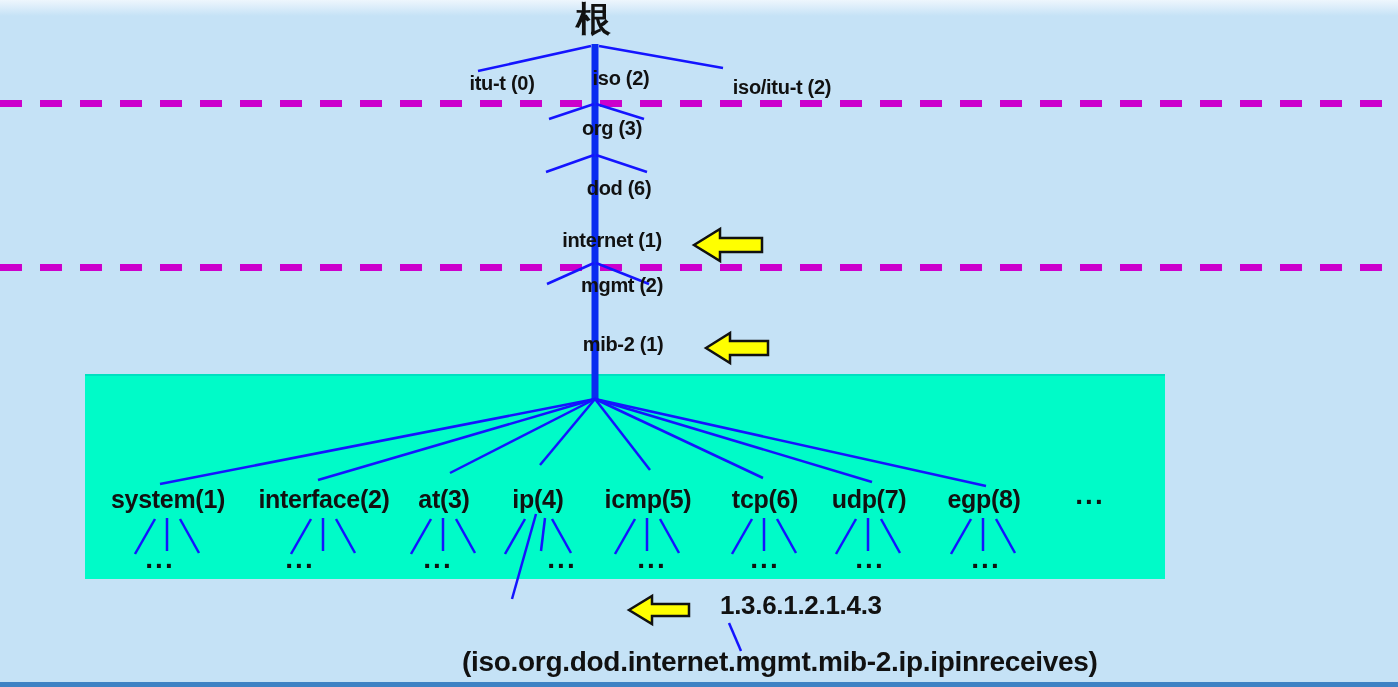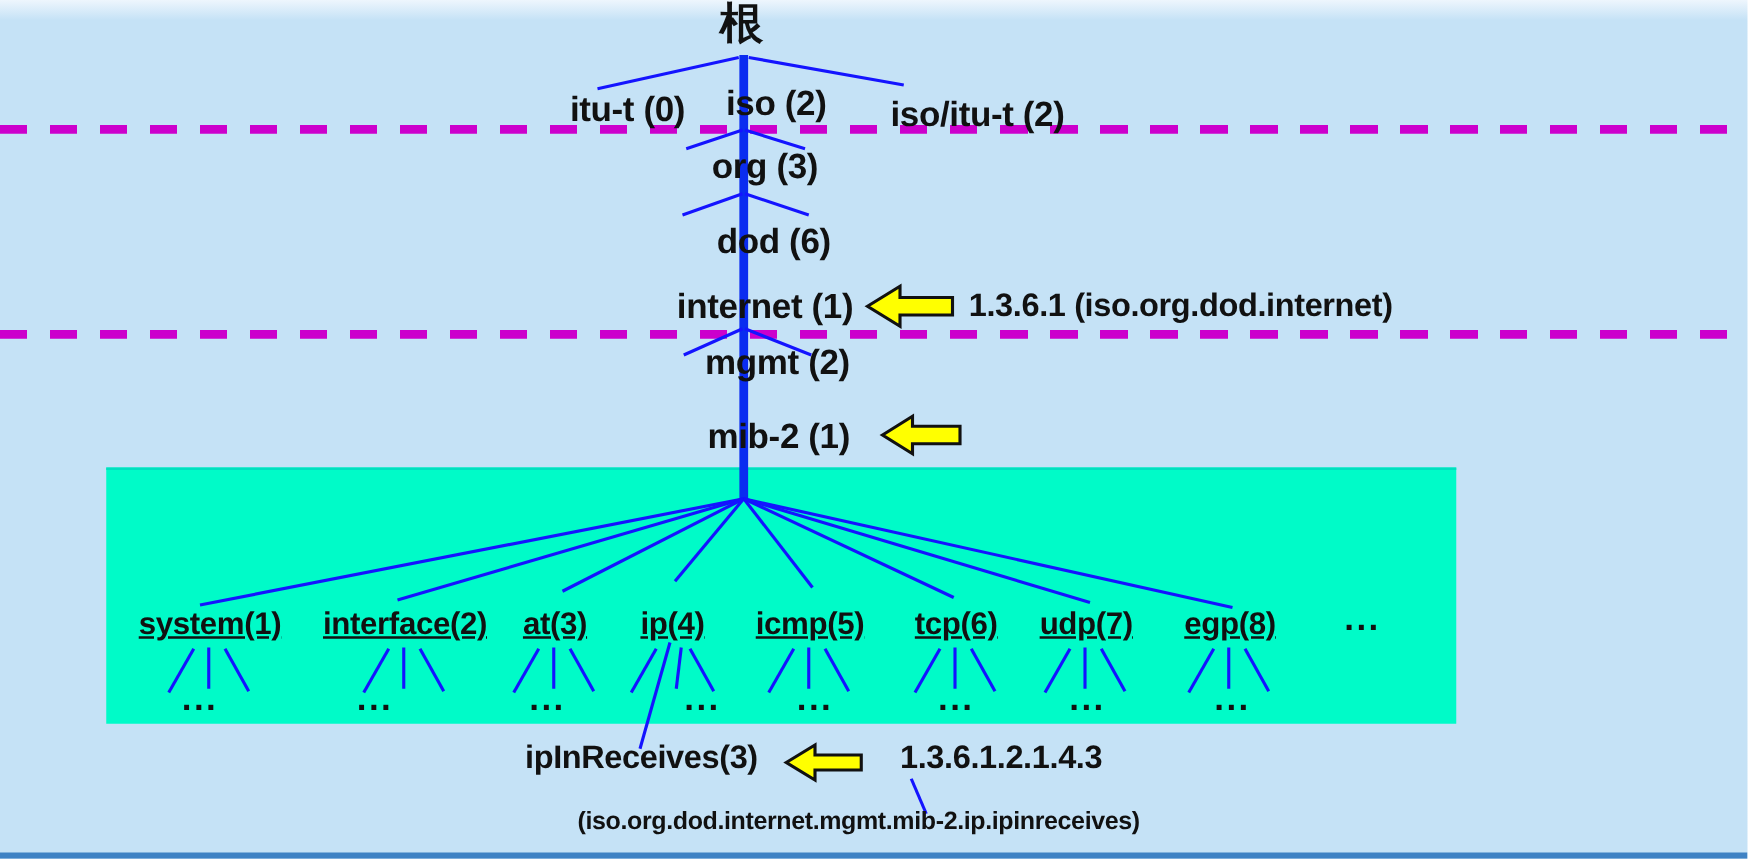--- a/index.html
+++ b/index.html
@@ -16,30 +16,30 @@
   }
   .mibbox{
     position:absolute;left:85px;top:374px;width:1080px;height:203px;
     background:#00fbc8;
     border-top:2px solid #00e0c0;
   }
   .overlay{position:absolute;left:0;top:0;width:1398px;height:687px;}
   .lbl{
     position:absolute;font-weight:bold;color:#111;
     white-space:nowrap;transform:translateX(-50%);
-    font-size:28px;line-height:1.05;letter-spacing:-0.3px;
+    font-size:20px;line-height:1.05;letter-spacing:-0.3px;
   }
   .lbl-left{
     position:absolute;font-weight:bold;color:#111;
     white-space:nowrap;font-size:26px;line-height:1.05;letter-spacing:-0.3px;
   }
   .root-lbl{font-size:35px;}
-  .child{font-size:25px;text-decoration:underline;}
+  .child{font-size:25px;}
   .dots{font-size:28px;letter-spacing:2px;}
-  .path-lbl{font-size:20px;}
+  .path-lbl{font-size:28px;}
   .bottombar{
     position:absolute;left:0;bottom:0;width:1398px;height:5px;background:#3e82c4;
   }
   svg line{stroke:#1414ff;stroke-width:2.5;}
   svg line.trunk{stroke:#0a2cf0;stroke-width:7;}
   svg polygon.arrow{fill:#ffff00;stroke:#111;stroke-width:2.5;stroke-linejoin:miter;}
 </style>
 </head>
 <body>
 
@@ -124,39 +124,37 @@
   <div class="lbl root-lbl" style="left:593px;top:1px">根</div>
   <div class="lbl" style="left:502px;top:73px">itu-t (0)</div>
   <div class="lbl" style="left:621px;top:68px">iso (2)</div>
   <div class="lbl" style="left:782px;top:77px">iso/itu-t (2)</div>
   <div class="lbl" style="left:612px;top:118px">org (3)</div>
   <div class="lbl" style="left:619px;top:178px">dod (6)</div>
   <div class="lbl" style="left:612px;top:230px">internet (1)</div>
   <div class="lbl" style="left:622px;top:275px">mgmt (2)</div>
   <div class="lbl" style="left:623px;top:334px">mib-2 (1)</div>
 
-  <div class="lbl-left" style="left:775px;top:231px">1.3.6.1 (iso.org.dod.internet)</div>
 
   <div class="lbl child" style="left:168px;top:486px">system(1)</div>
   <div class="lbl child" style="left:324px;top:486px">interface(2)</div>
   <div class="lbl child" style="left:444px;top:486px">at(3)</div>
   <div class="lbl child" style="left:538px;top:486px">ip(4)</div>
   <div class="lbl child" style="left:648px;top:486px">icmp(5)</div>
   <div class="lbl child" style="left:765px;top:486px">tcp(6)</div>
   <div class="lbl child" style="left:869px;top:486px">udp(7)</div>
   <div class="lbl child" style="left:984px;top:486px">egp(8)</div>
   <div class="lbl dots" style="left:1090px;top:480px">...</div>
 
   <div class="lbl dots" style="left:160px;top:544px">...</div>
   <div class="lbl dots" style="left:300px;top:544px">...</div>
   <div class="lbl dots" style="left:438px;top:544px">...</div>
   <div class="lbl dots" style="left:562px;top:544px">...</div>
   <div class="lbl dots" style="left:652px;top:544px">...</div>
   <div class="lbl dots" style="left:765px;top:544px">...</div>
   <div class="lbl dots" style="left:870px;top:544px">...</div>
   <div class="lbl dots" style="left:986px;top:544px">...</div>
 
-  <div class="lbl-left" style="left:420px;top:592px">ipInReceives(3)</div>
   <div class="lbl-left" style="left:720px;top:592px">1.3.6.1.2.1.4.3</div>
   <div class="lbl-left path-lbl" style="left:462px;top:647px">(iso.org.dod.internet.mgmt.mib-2.ip.ipinreceives)</div>
 
   <div class="bottombar"></div>
 </div>
 
 </body></html>

